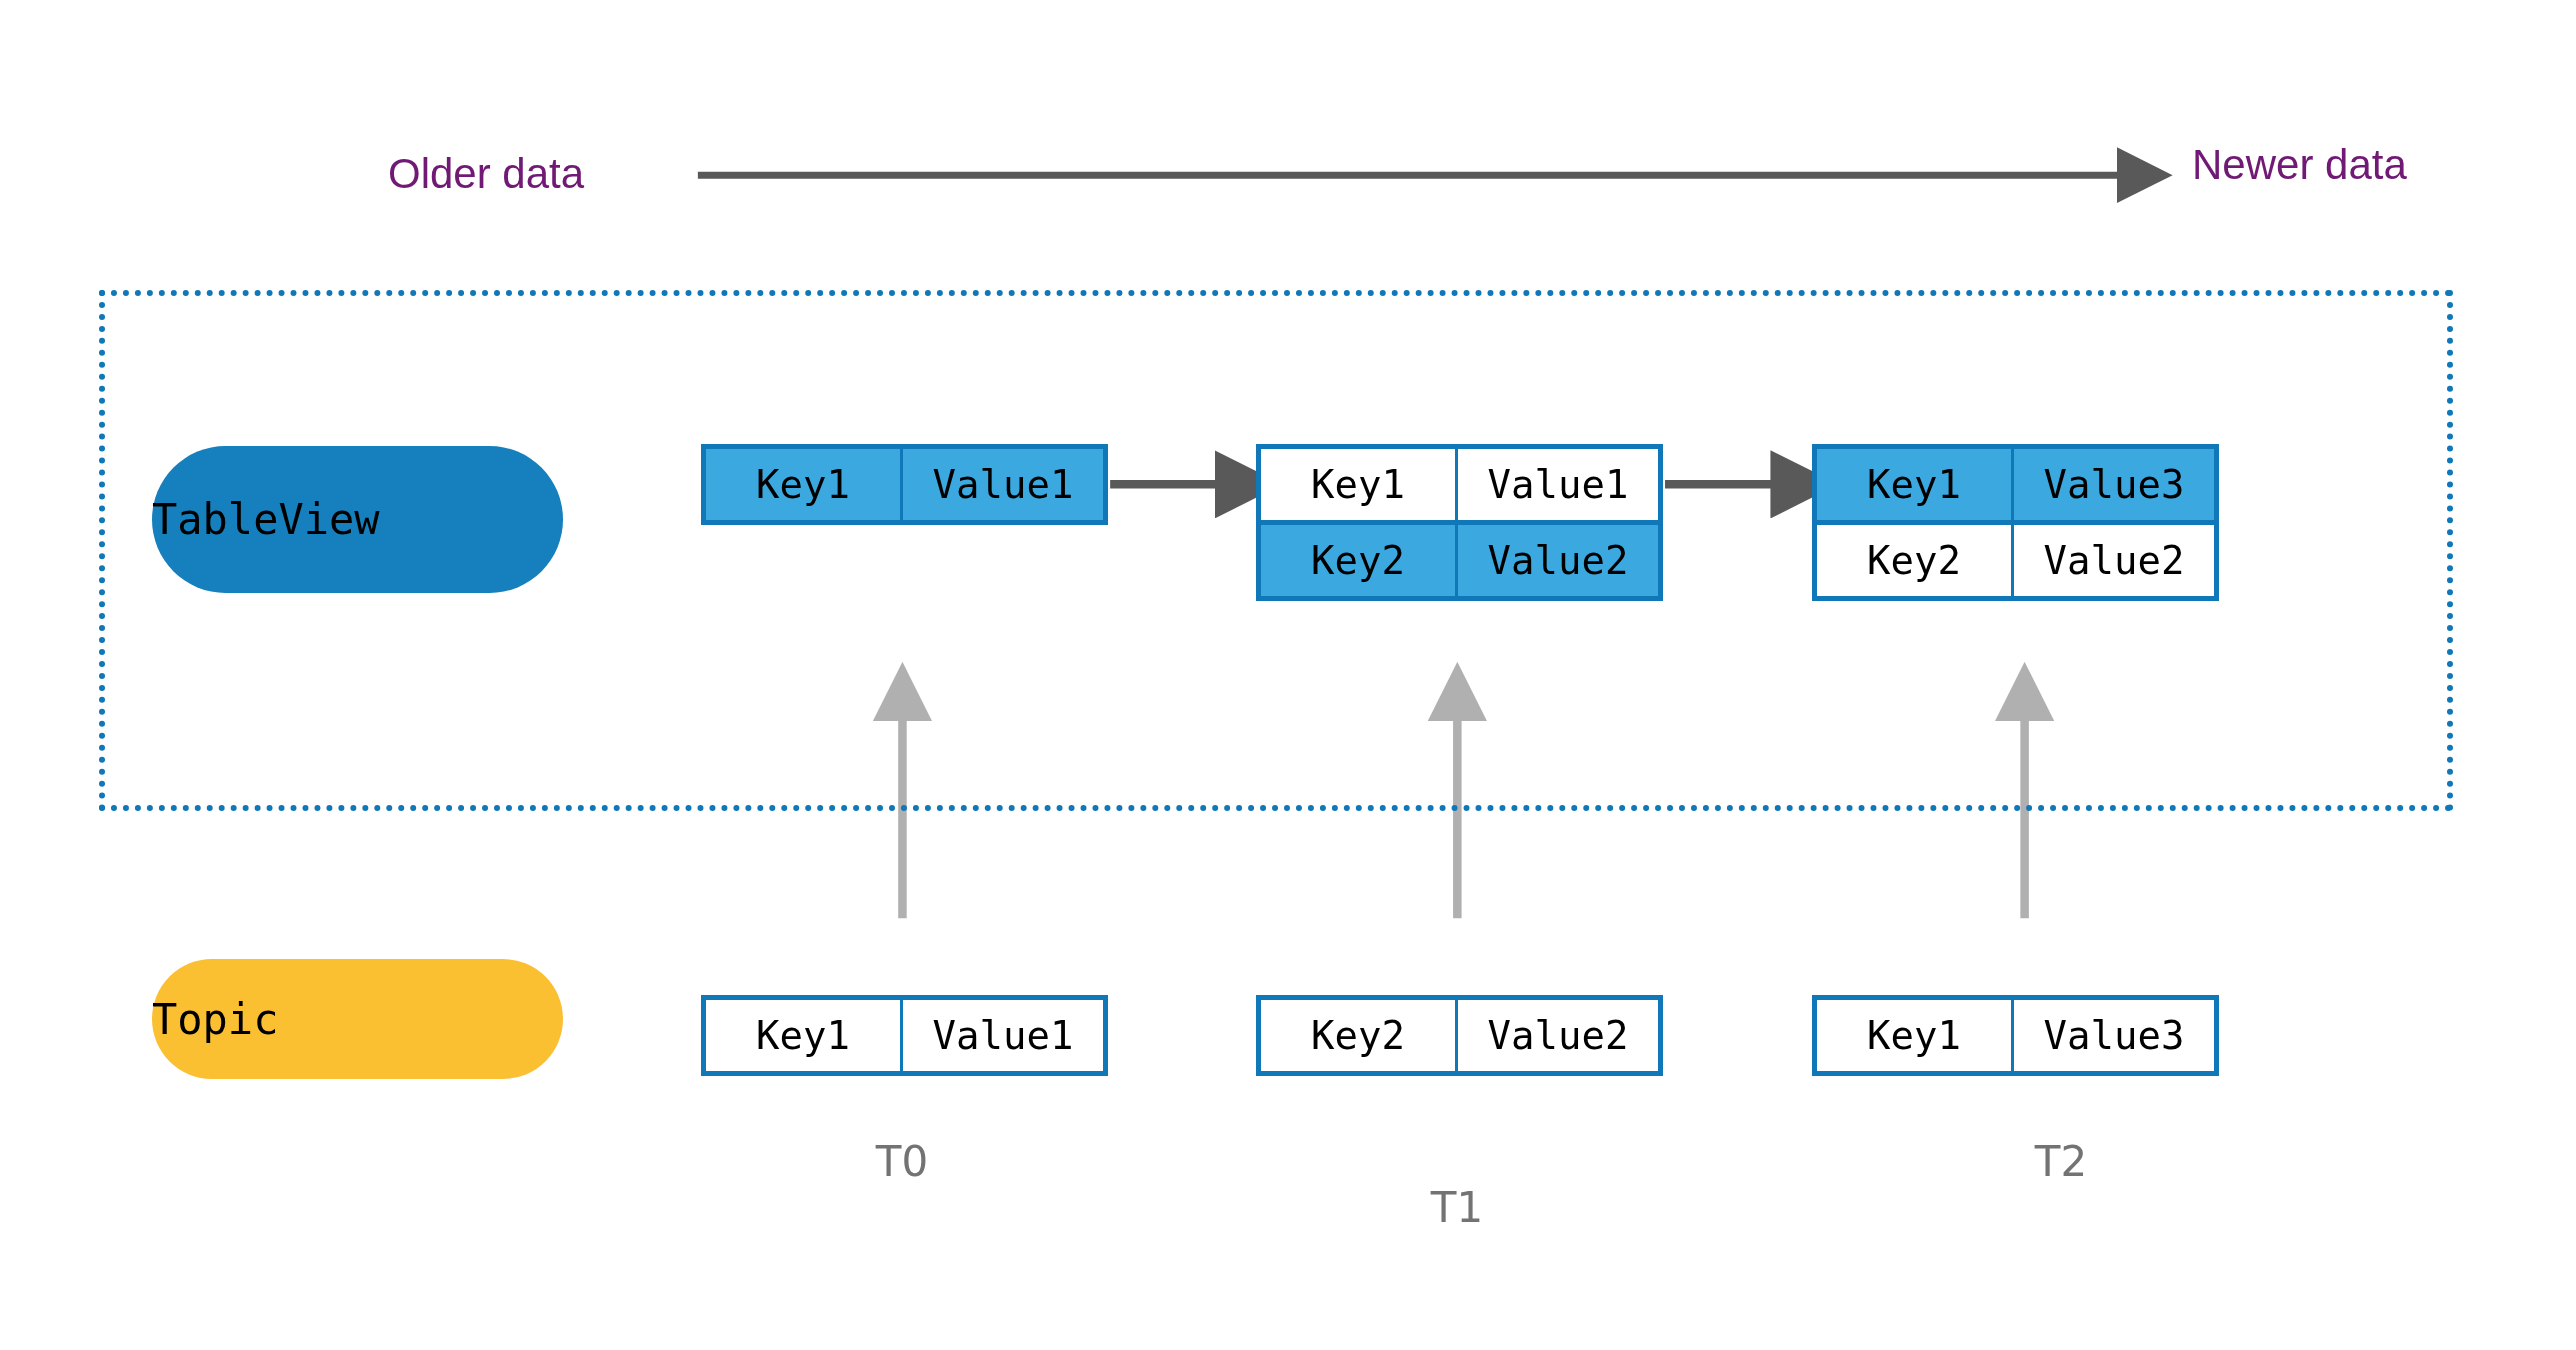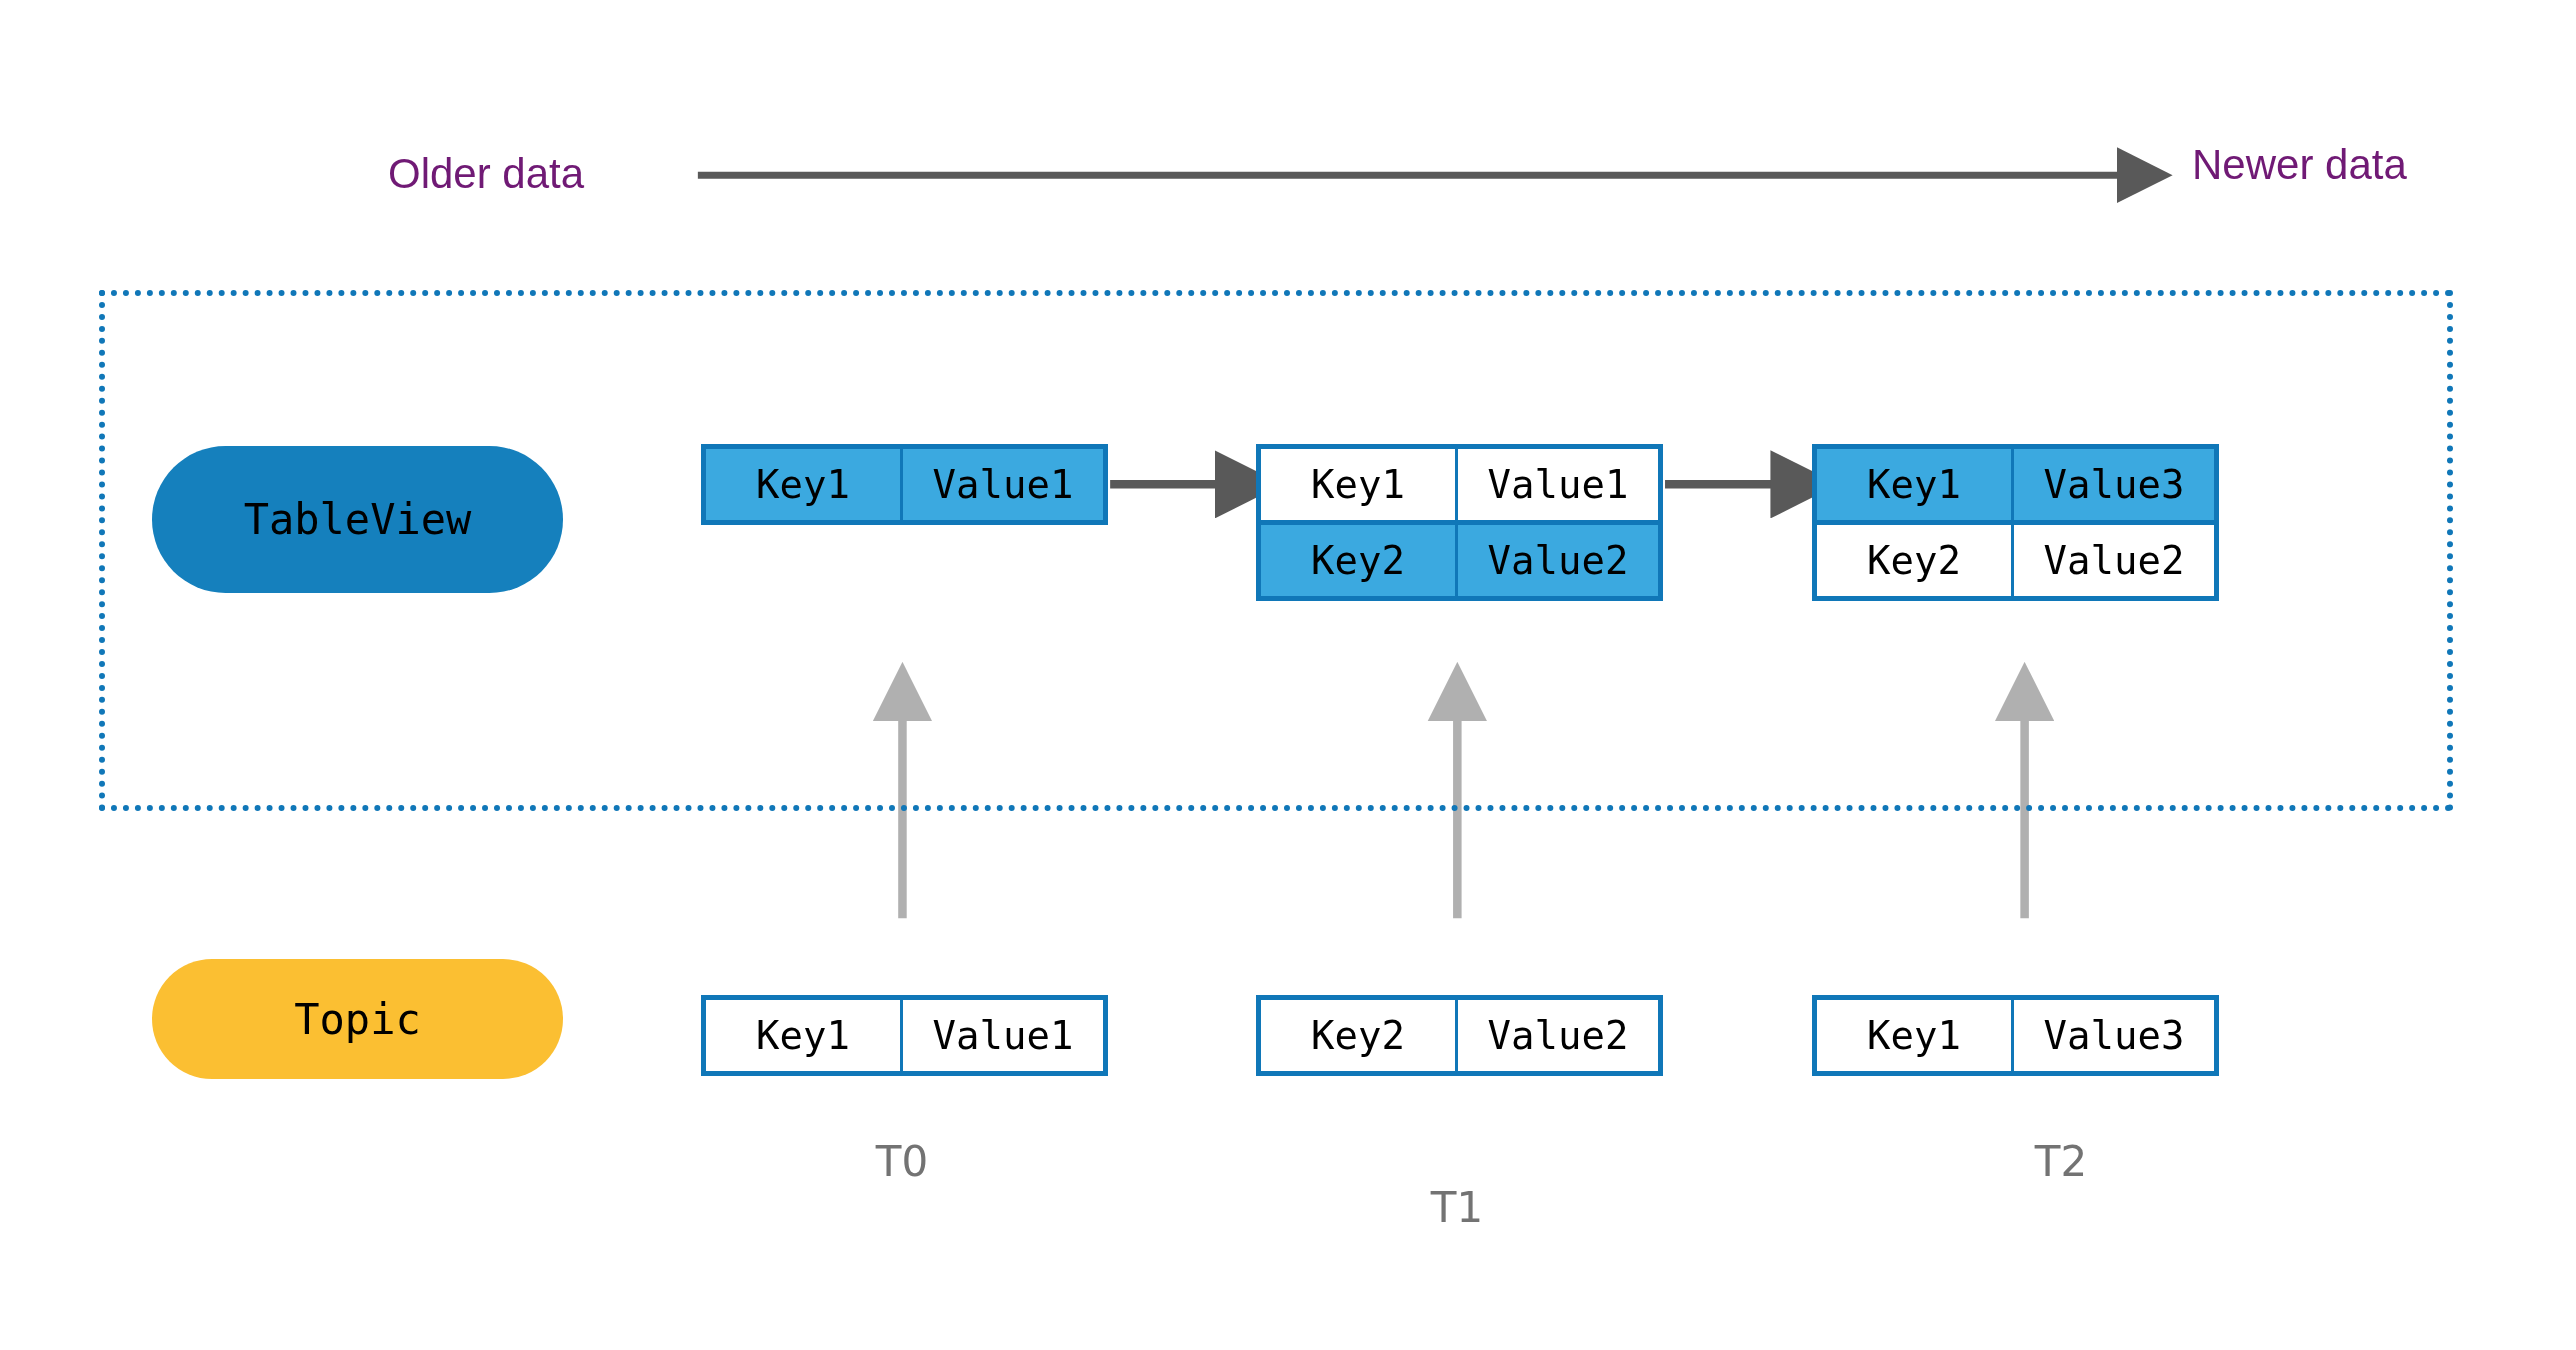--- a/index.html
+++ b/index.html
@@ -46,21 +46,21 @@
     height: 521px;
     border: 6.2px dotted #1077b8;
     box-sizing: border-box;
   }
 
   
   .pill {
     position: absolute;
     display: flex;
     align-items: center;
-    justify-content: center;
+    justify-content: flex-start;
     border-radius: 7751px;
     font-family: "DejaVu Sans Mono", "Liberation Mono", monospace;
     font-size: 42px;
     color: #000000;
     white-space: nowrap;
   }
   #pill-tableview {
     left: 152px;
     top: 446px;
     width: 411px;

